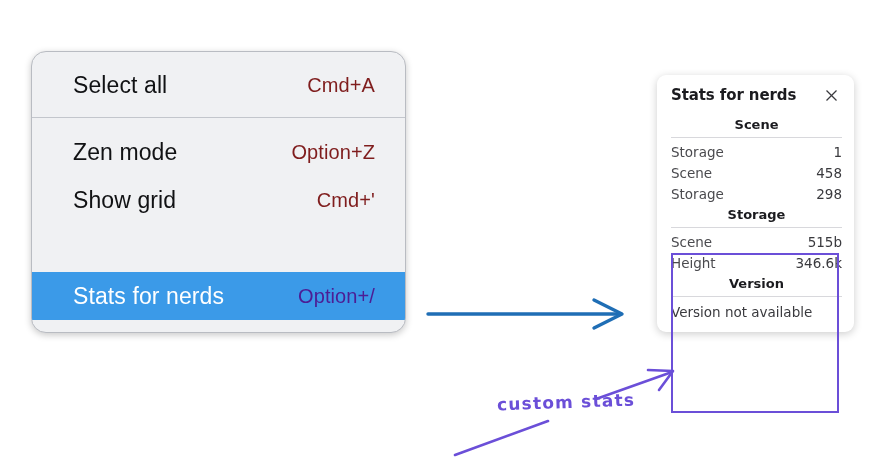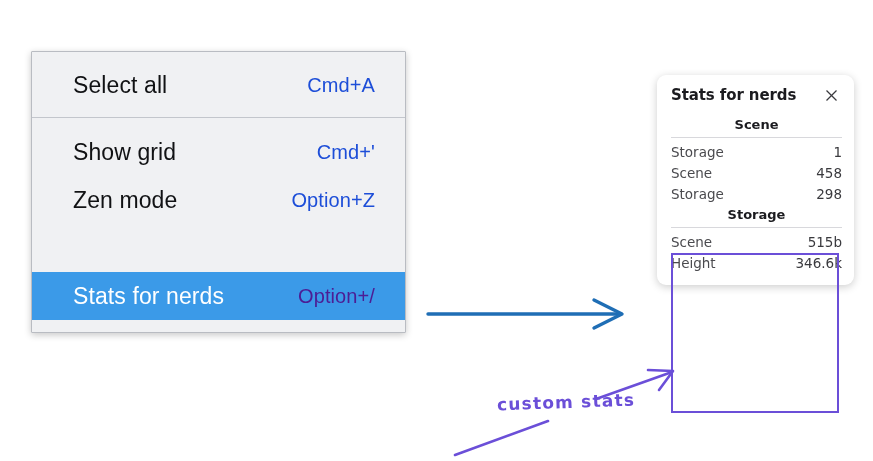--- a/index.html
+++ b/index.html
@@ -17,21 +17,21 @@
   }
 
   
   #context-menu {
     position: absolute;
     left: 31px;
     top: 51px;
     width: 375px;
     background: #f0f1f3;
     border: 1px solid #b9bcc2;
-    border-radius: 1px;
+    border-radius: 15px;
     box-shadow: 0 2px 7px rgba(0,0,0,0.22);
     overflow: hidden;
     box-sizing: border-box;
   }
   .menu-group {
     padding: 9px 0 8px 0;
   }
   .menu-group.second {
     padding: 10px 0 12px 0;
   }
@@ -48,21 +48,21 @@
     height: 48px;
     box-sizing: border-box;
   }
   .menu-item .label {
     font-size: 23px;
     color: #111214;
     letter-spacing: 0.1px;
   }
   .menu-item .shortcut {
     font-size: 20px;
-    color: #1d4ed8;
+    color: #7f1d1d;
     letter-spacing: 0.1px;
   }
   .menu-item.selected {
     background: #3b9ae8;
   }
   .menu-item.selected .label {
     color: #ffffff;
   }
   .menu-item.selected .shortcut {
     color: #4c1d95;
@@ -169,26 +169,26 @@
     <div class="menu-item">
       <span class="label">Select all</span>
       <span class="shortcut">Cmd+A</span>
     </div>
   </div>
 
   <div class="menu-divider"></div>
 
   <div class="menu-group second">
     <div class="menu-item">
+      <span class="label">Zen mode</span>
+      <span class="shortcut">Option+Z</span>
+    </div>
+    <div class="menu-item">
       <span class="label">Show grid</span>
       <span class="shortcut">Cmd+'</span>
-    </div>
-    <div class="menu-item">
-      <span class="label">Zen mode</span>
-      <span class="shortcut">Option+Z</span>
     </div>
     <div class="menu-item">
     </div>
     <div class="menu-item selected">
       <span class="label">Stats for nerds</span>
       <span class="shortcut">Option+/</span>
     </div>
   </div>
 
 </div>
@@ -228,20 +228,25 @@
     <div class="stat-row">
       <span class="k">Scene</span>
       <span class="v">515b</span>
     </div>
     <div class="stat-row">
       <span class="k">Height</span>
       <span class="v">346.6k</span>
     </div>
   </div>
 
+  <div>
+    <div class="section-head">Version</div>
+    <div class="head-rule"></div>
+    <div class="version-text">Version not available</div>
+  </div>
 
 </div>
 
 <div id="highlight-box"></div>
 
 <svg id="annotations" viewBox="0 0 873 461">
 
   <g>
     <line x1="428" y1="314" x2="620" y2="314" stroke="#1f6eb5" stroke-width="3.4" stroke-linecap="round"></line>
     <polyline points="594,300 622,314 594,328" fill="none" stroke="#1f6eb5" stroke-width="3.4" stroke-linecap="round" stroke-linejoin="round"></polyline>

